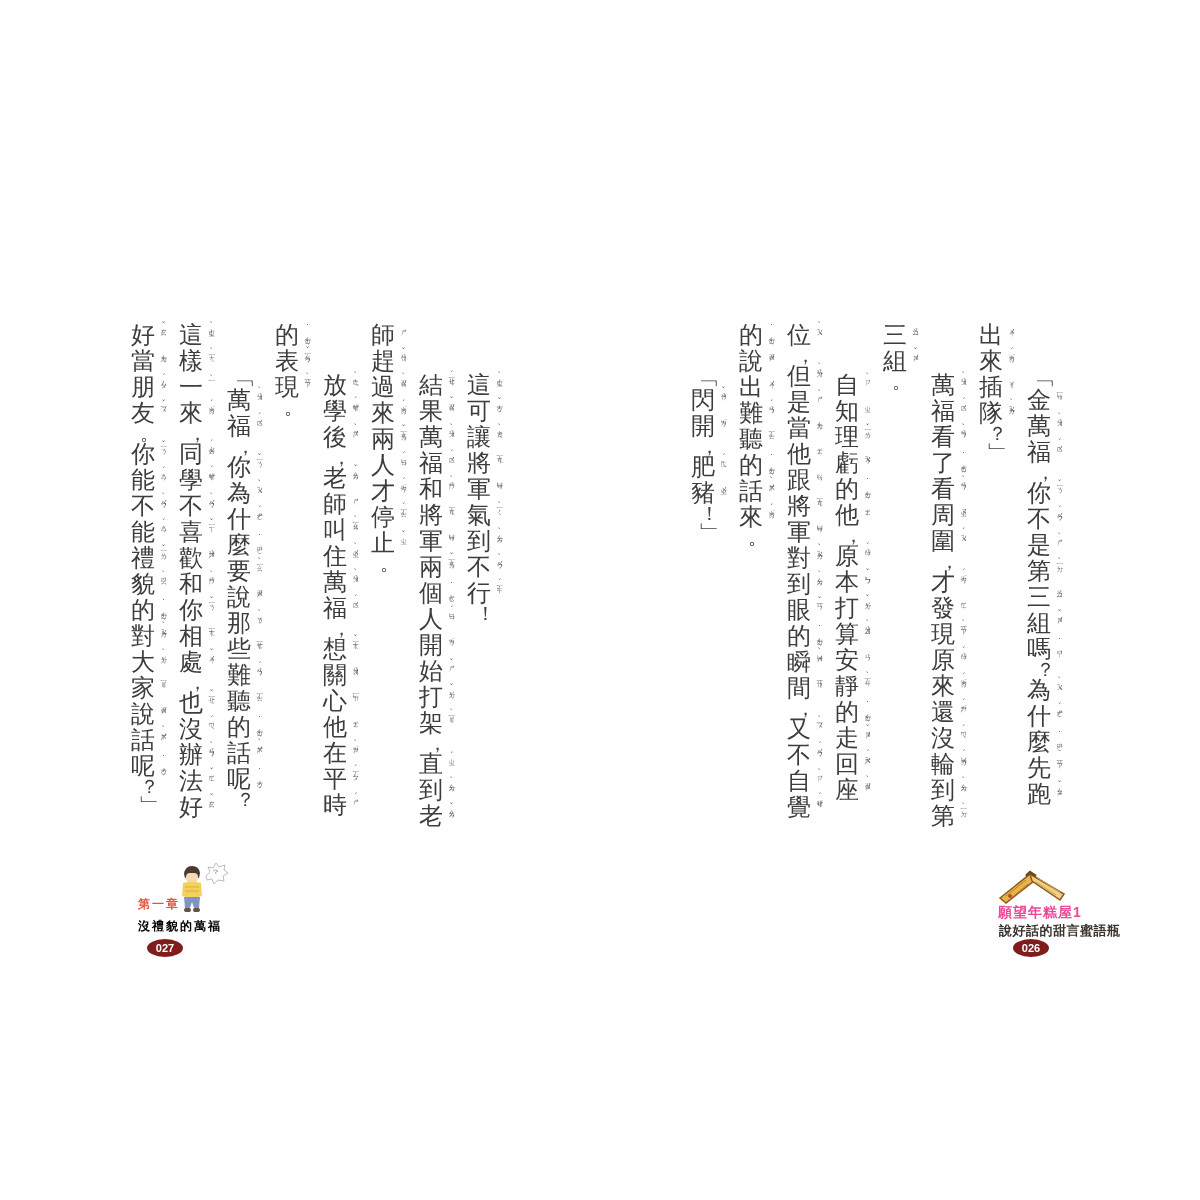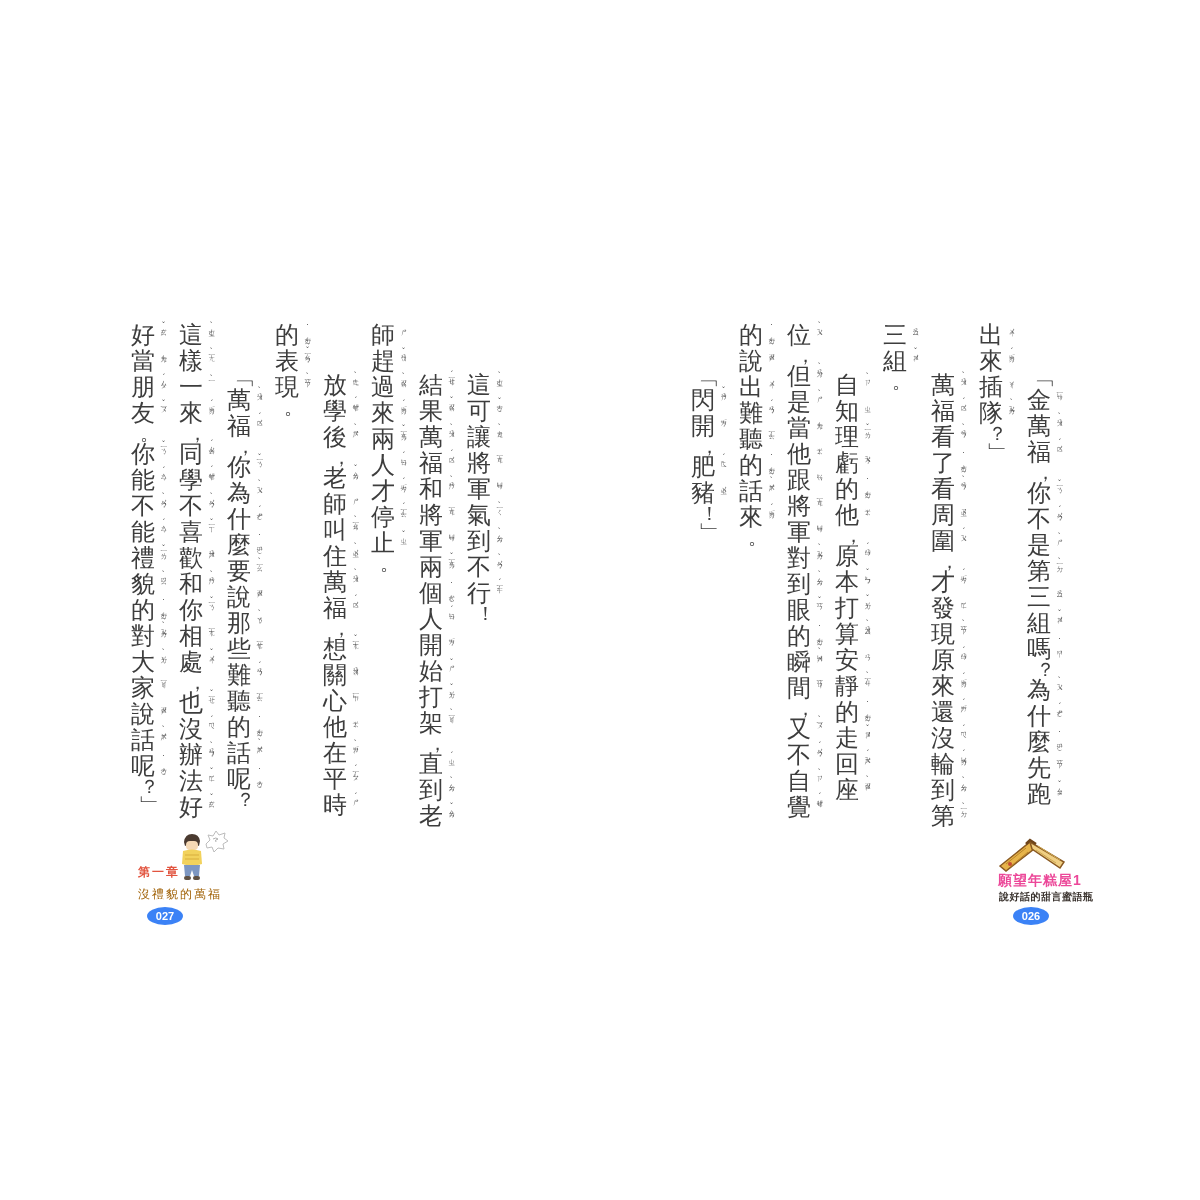--- a/index.html
+++ b/index.html
@@ -12,30 +12,30 @@
 
   .col{width:48px;display:flex;flex-direction:column;align-items:flex-start;}
   .cell{display:flex;align-items:flex-start;margin-left:4px;height:26px;}
   .hanzi{display:inline-block;width:26px;font-size:24px;line-height:26px;text-align:center;color:#3d3d3d;}
   .zy{display:inline-block;width:13px;writing-mode:vertical-rl;text-orientation:upright;
       font-size:8px;line-height:12px;letter-spacing:-1px;color:#4b4b4b;margin-top:2px;
       font-family:"DejaVu Sans",sans-serif;}
   .cell.punct{height:15px;width:39px;justify-content:center;align-items:center;}
   .cell.punct .pglyph{font-size:19px;line-height:15px;color:#3d3d3d;}
 
-  .footer-item{position:absolute;}
+  .footer-item{position:absolute;margin-top:32px;}
   .chapter-label{font-size:12px;font-weight:bold;color:#e2543f;letter-spacing:2px;
     font-family:"Liberation Sans",sans-serif;}
-  .chapter-title{font-size:12px;color:#a16207;letter-spacing:2px;font-weight:normal;
+  .chapter-title{font-size:12px;color:#000000;letter-spacing:2px;font-weight:bold;
     font-family:"Liberation Sans",sans-serif;}
   .series-title{font-size:14px;font-weight:bold;color:#ec4899;letter-spacing:1px;
     font-family:"Liberation Sans",sans-serif;}
-  .series-subtitle{font-size:10px;font-weight:bold;color:#3a332e;letter-spacing:0.5px;
+  .series-subtitle{font-size:13px;font-weight:bold;color:#3a332e;letter-spacing:0.5px;
     font-family:"Liberation Sans",sans-serif;}
-  .page-badge{width:36px;height:18px;border-radius:50%;background:#3b82f6;
+  .page-badge{width:36px;height:18px;border-radius:50%;background:#7f1d1d;
     display:flex;align-items:center;justify-content:center;
     color:#ffffff;font-size:11px;font-weight:bold;font-family:"Liberation Sans",sans-serif;}
 </style>
 </head>
 <body>
 
 <div id="spread">
 
   <div id="right-text-block" class="text-block">
       <div class="col" style="padding-top: 50px;">

